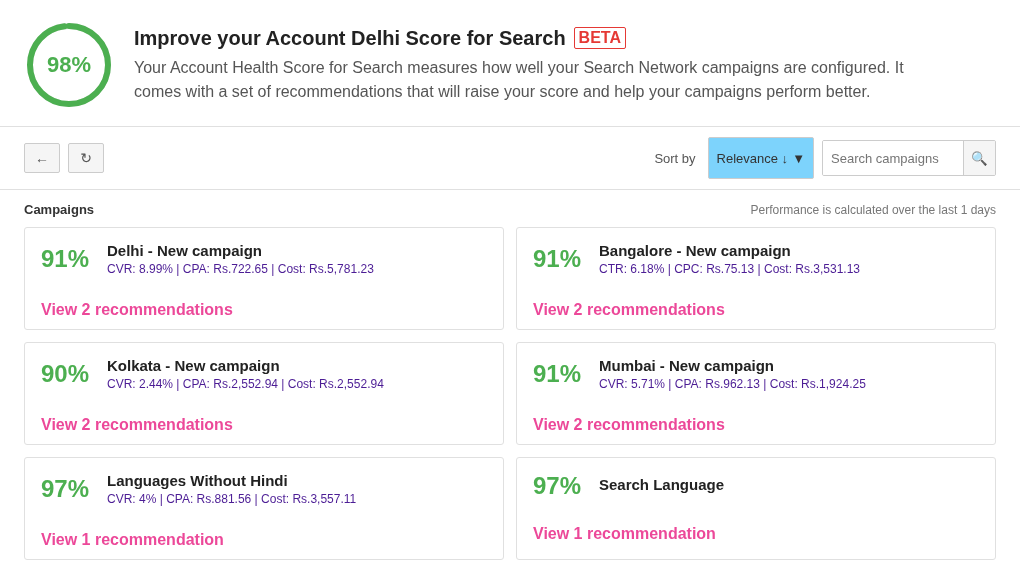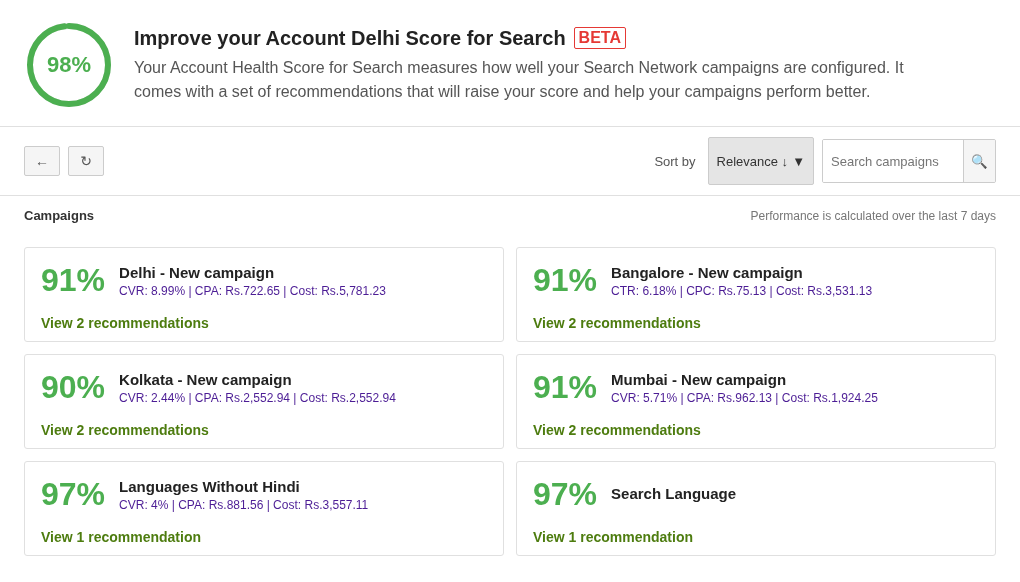--- a/index.html
+++ b/index.html
@@ -91,38 +91,38 @@
       color: #555;
       font-size: 14px;
     }
     .spacer { flex: 1; }
     .sort-label {
       font-size: 13px;
       color: #555;
       margin-right: 4px;
     }
     .sort-dropdown {
-      height: 48px;
+      height: 42px;
       border: 1px solid #ccc;
-      background: #e5e5e5;
+      background: #7dd3fc;
       padding: 0 8px;
       font-size: 13px;
       cursor: pointer;
       border-radius: 2px;
       color: #333;
       display: flex;
       align-items: center;
       gap: 4px;
     }
     .search-container {
       display: flex;
       border: 1px solid #ccc;
       border-radius: 2px;
       overflow: hidden;
-      height: 44px;
+      height: 36px;
     }
     .search-input {
       border: none;
       outline: none;
       padding: 0 8px;
       font-size: 13px;
       width: 140px;
       color: #999;
     }
     .search-btn {
@@ -138,21 +138,21 @@
     }
 
     
     .campaigns-section {
       padding: 12px 24px 0 24px;
     }
     .campaigns-header {
       display: flex;
       justify-content: space-between;
       align-items: center;
-      margin-bottom: 24px;
+      margin-bottom: 10px;
     }
     .campaigns-title {
       font-size: 13px;
       font-weight: bold;
       color: #333;
     }
     .perf-note {
       font-size: 12px;
       color: #777;
     }
@@ -168,42 +168,42 @@
       border-radius: 3px;
       padding: 14px 16px 10px 16px;
     }
     .campaign-top {
       display: flex;
       align-items: center;
       gap: 14px;
       margin-bottom: 8px;
     }
     .campaign-score {
-      font-size: 32px;
+      font-size: 24px;
       font-weight: bold;
       color: #4CAF50;
       min-width: 52px;
     }
     .campaign-info {}
     .campaign-name {
       font-size: 15px;
       font-weight: bold;
       color: #222;
       margin-bottom: 3px;
     }
     .campaign-metrics {
       font-size: 12px;
       color: #4c1d95;
     }
     .view-link {
-      font-size: 14px;
-      color: #4d7c0f;
+      font-size: 16px;
+      color: #ec4899;
       text-decoration: none;
       display: inline-block;
-      margin-top: 8px;
+      margin-top: 17px;
       font-weight: bold;
       cursor: pointer;
     }
   </style>
 </head>
 <body>
 
 <div class="header-section">
   <div class="score-circle-container">
     <svg viewBox="0 0 90 90">
@@ -234,21 +234,21 @@
     <input class="search-input" type="text" placeholder="Search campaigns" style="">
     <button class="search-btn">
       <span>🔍</span>
     </button>
   </div>
 </div>
 
 <div class="campaigns-section">
   <div class="campaigns-header">
     <span class="campaigns-title">Campaigns</span>
-    <span class="perf-note">Performance is calculated over the last 7 days</span>
+    <span class="perf-note">Performance is calculated over the last 1 days</span>
   </div>
   <div class="campaigns-grid" id="campaigns-grid">
   <div class="campaign-card">
     <div class="campaign-top">
       <div class="campaign-score">91%</div>
       <div class="campaign-info">
         <div class="campaign-name">Delhi - New campaign</div>
         <div class="campaign-metrics">CVR: 8.99% | CPA: Rs.722.65 | Cost: Rs.5,781.23</div>
       </div>
     </div>

